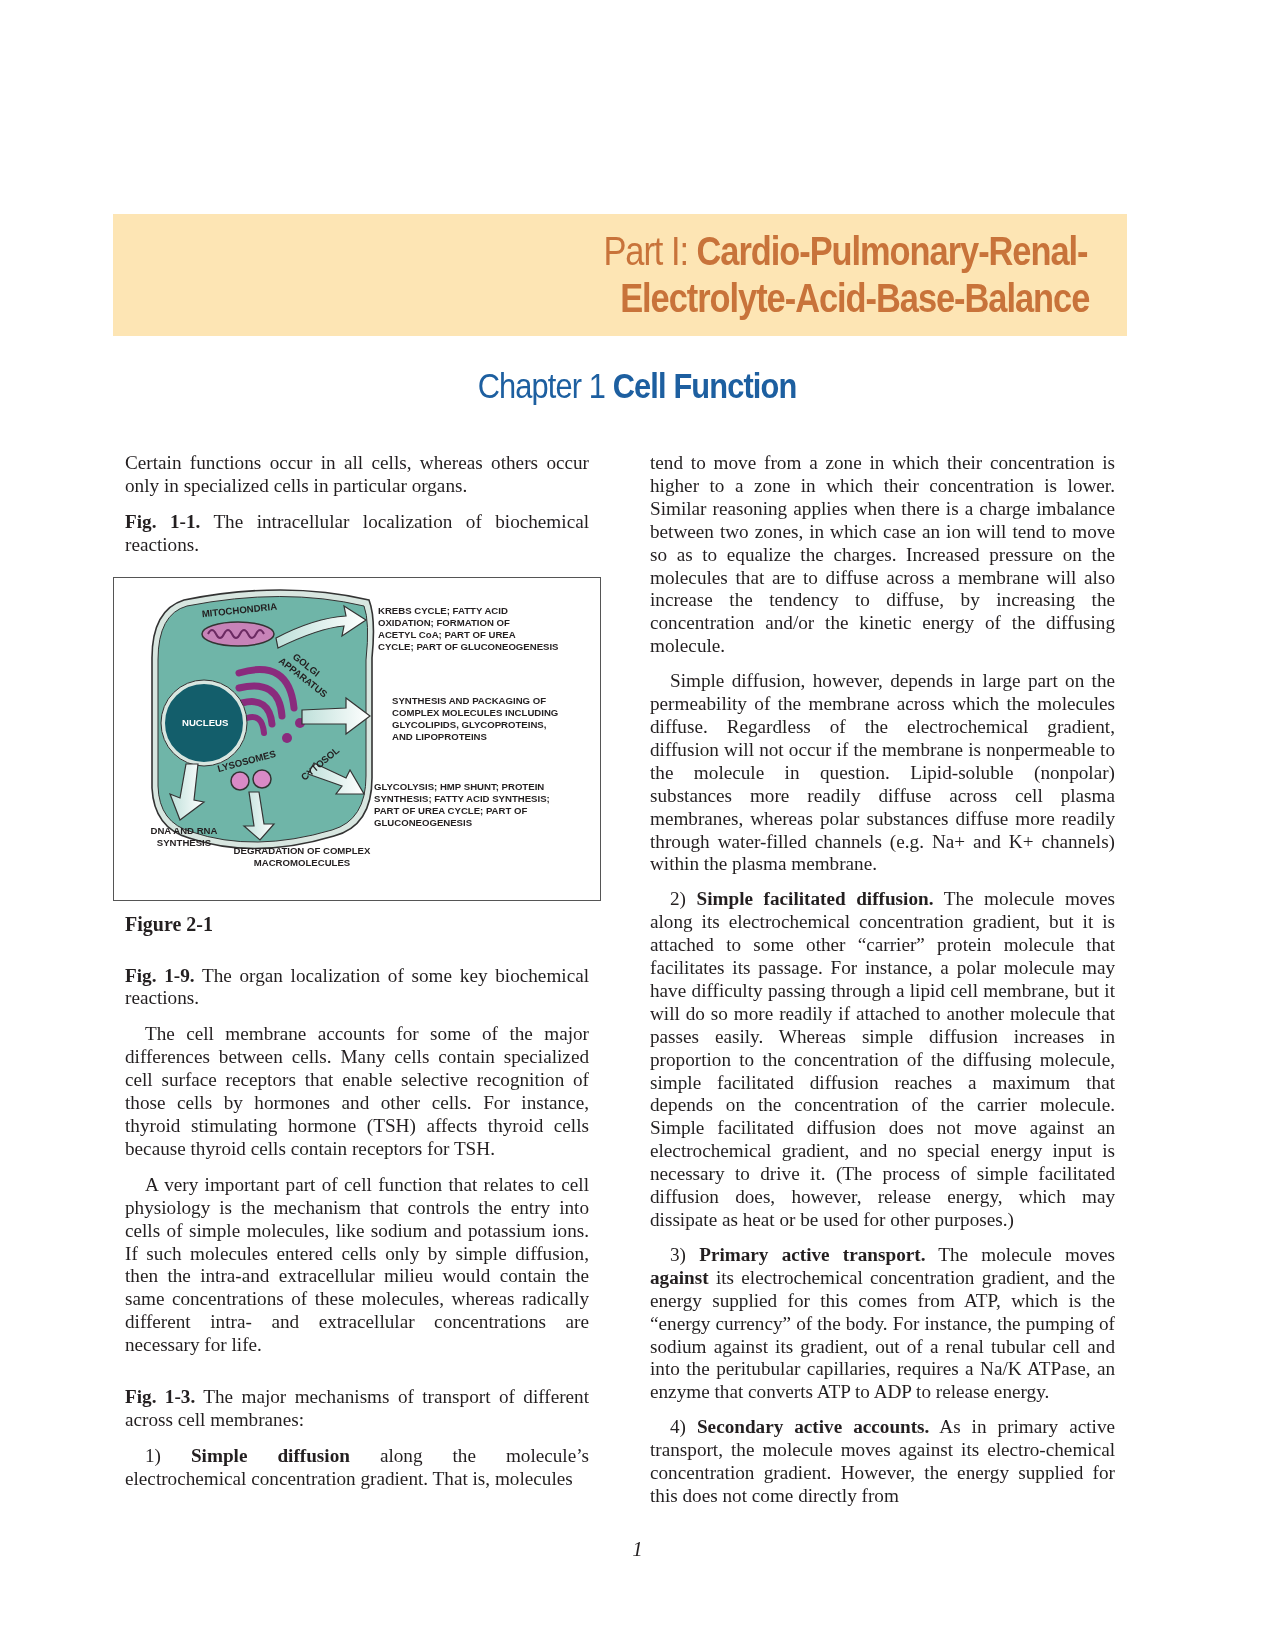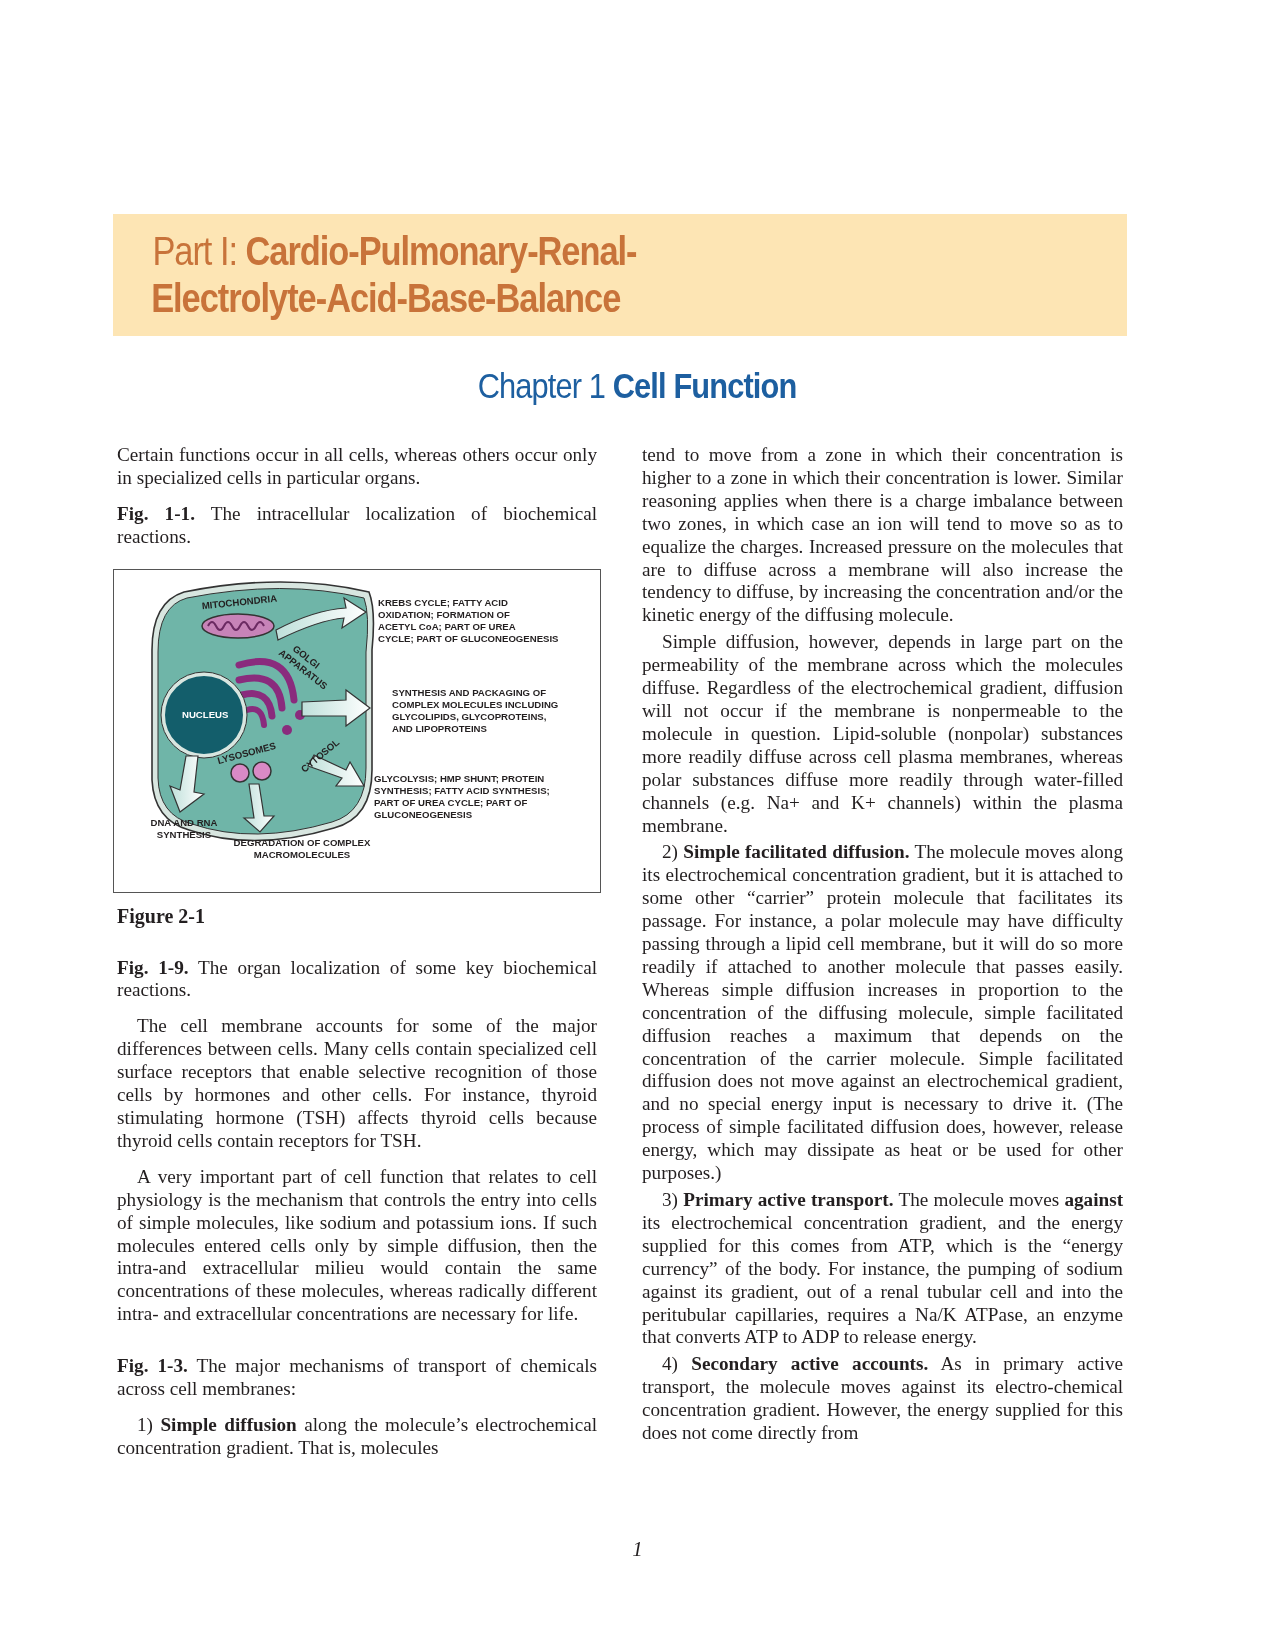--- a/index.html
+++ b/index.html
@@ -1,35 +1,35 @@
 <!DOCTYPE html>
 <html><head>
 <meta charset="utf-8">
 <style>
   html, body { margin: 0; padding: 0; background: #ffffff; }
   body { width: 1275px; height: 1650px; position: relative; overflow: hidden;
          font-family: "DejaVu Serif", "Liberation Serif", serif; color: #231f20; }
 
   .banner { position: absolute; left: 113px; top: 214px; width: 1014px; height: 122px;
-            background: #fde5b4; display: flex; flex-direction: column; align-items: flex-start;
+            background: #fde5b4; display: flex; flex-direction: column; align-items: flex-end;
             justify-content: center; color: #c8733a; font-family: "Liberation Sans", sans-serif; }
   .banner .line { font-size: 40px; line-height: 47px; letter-spacing: -1.2px; transform: scaleX(0.86); white-space: nowrap; }
   .banner .light { font-weight: normal; }
   .banner .bold { font-weight: bold; }
 
   .chapter { position: absolute; left: 0; width: 1275px; top: 366px; text-align: center;
              font-family: "Liberation Sans", sans-serif; font-size: 35px; color: #1d5fa0; letter-spacing: -1px; }
   .chapter .inner { display: inline-block; transform: scaleX(0.88); white-space: nowrap; }
   .chapter .bold { font-weight: bold; }
 
   .col { position: absolute; top: 440px; font-family: "Liberation Serif", serif; font-size: 19.2px;
          line-height: 22.9px; text-align: justify; }
   .col-left { left: 113px; width: 488px; }
   .col-right { left: 638px; width: 489px; }
-  .col p { margin: 4px; }
+  .col p { margin: 12px; }
   .indent { text-indent: 20px; }
   .gap-s { margin-top: 13px !important; }
   .gap-l { margin-top: 29px !important; }
 
   .figure-box { width: 486px; height: 322px; border: 1.5px solid #555; margin-top: 20px; position: relative; background: #fff; }
   .figure-box svg { position: absolute; left: 0; top: 0; }
   .fig-label { font-family: "Liberation Sans", sans-serif; font-weight: bold; font-size: 9.6px; fill: #231f20; }
   .fig-caption { font-weight: bold; font-size: 20px; margin-top: 12px !important; }
 
   .page-number { position: absolute; left: 0; width: 1275px; top: 1537px; text-align: center;
@@ -146,21 +146,21 @@
 
   <p class="gap-l">
     <b>Fig. 1-9.</b><span> The organ localization of some key biochemical reactions.</span>
   </p>
 
   <p class="indent gap-s">The cell membrane accounts for some of the major differences between cells. Many cells contain specialized cell surface receptors that enable selective recognition of those cells by hormones and other cells. For instance, thyroid stimulating hormone (TSH) affects thyroid cells because thyroid cells contain receptors for TSH.</p>
 
   <p class="indent gap-s">A very important part of cell function that relates to cell physiology is the mechanism that controls the entry into cells of simple molecules, like sodium and potassium ions. If such molecules entered cells only by simple diffusion, then the intra-and extracellular milieu would contain the same concentrations of these molecules, whereas radically different intra- and extracellular concentrations are necessary for life.</p>
 
   <p class="gap-l">
-    <b>Fig. 1-3.</b><span> The major mechanisms of transport of chemicals across cell membranes:</span>
+    <b>Fig. 1-3.</b><span> The major mechanisms of transport of different across cell membranes:</span>
   </p>
 
   <p class="indent gap-s">
     <span>1) </span><b>Simple diffusion</b><span> along the molecule’s electrochemical concentration gradient. That is, molecules</span>
   </p>
 </div>
 
 <div class="col col-right">
   <p>tend to move from a zone in which their concentration is higher to a zone in which their concentration is lower. Similar reasoning applies when there is a charge imbalance between two zones, in which case an ion will tend to move so as to equalize the charges. Increased pressure on the molecules that are to diffuse across a membrane will also increase the tendency to diffuse, by increasing the concentration and/or the kinetic energy of the diffusing molecule.</p>
   <p class="indent">Simple diffusion, however, depends in large part on the permeability of the membrane across which the molecules diffuse. Regardless of the electrochemical gradient, diffusion will not occur if the membrane is nonpermeable to the molecule in question. Lipid-soluble (nonpolar) substances more readily diffuse across cell plasma membranes, whereas polar substances diffuse more readily through water-filled channels (e.g. Na+ and K+ channels) within the plasma membrane.</p>

